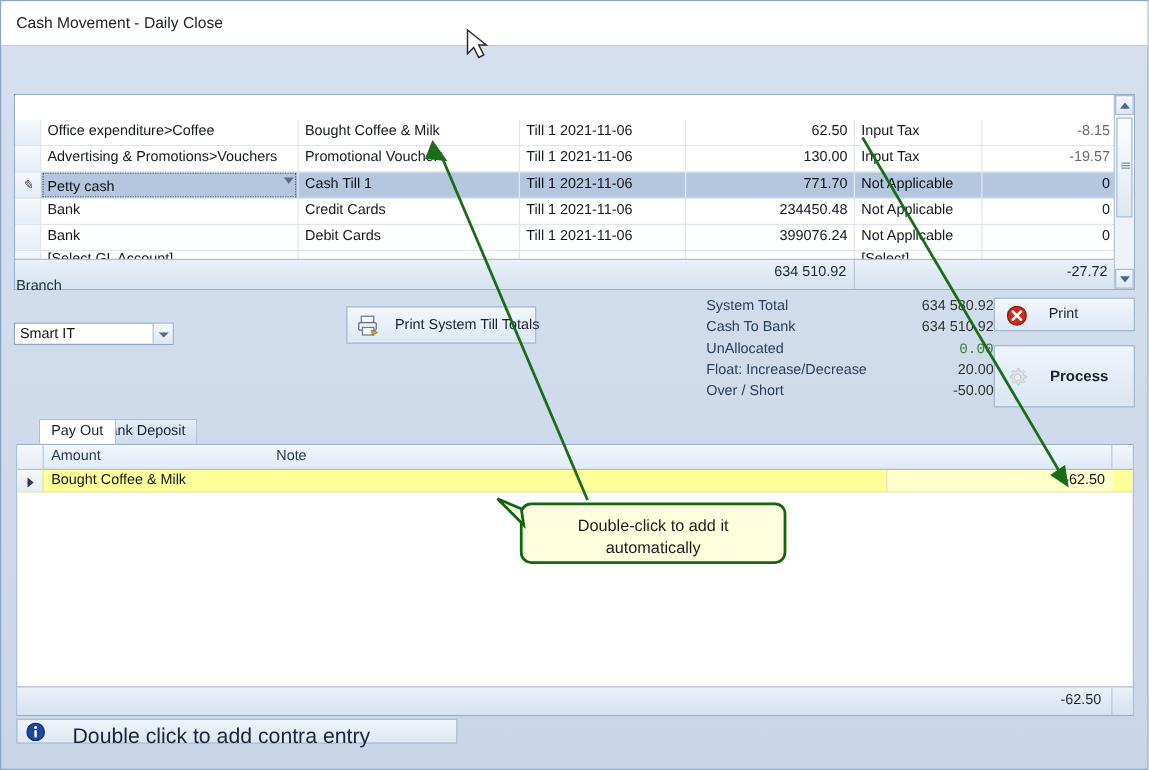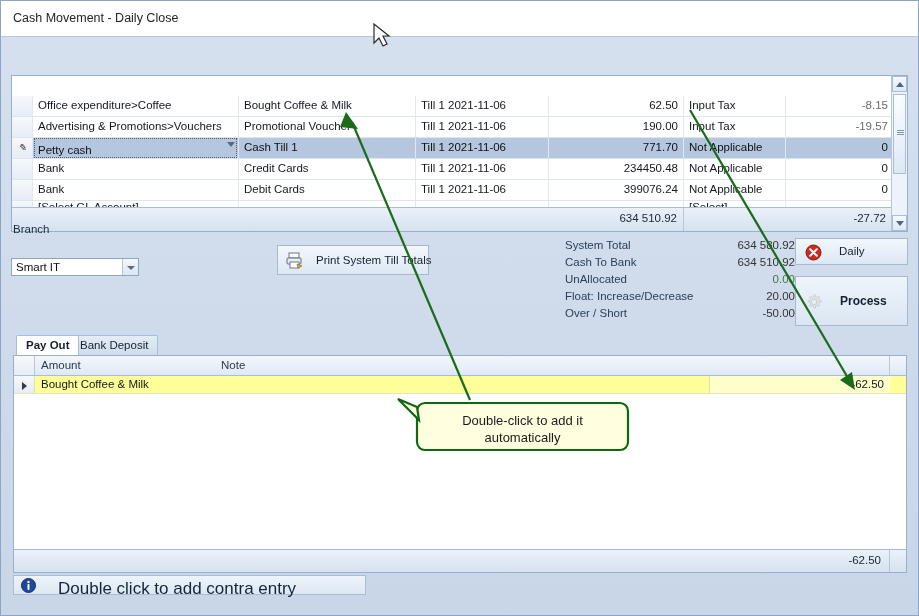--- a/index.html
+++ b/index.html
@@ -308,21 +308,21 @@
     color: #2a4058;
     white-space: nowrap;
   }
   .trow .tval {
     position: absolute;
     right: 0; top: 1px;
     text-align: right;
     color: #333;
     white-space: nowrap;
   }
-  .trow .tval.green { color: #3b7d3b; }
+  .trow .tval.green { color: #3b7d3b; font-family: Liberation Mono, monospace; }
   .btn-cancel {
     position: absolute;
     left: 795px; top: 238px;
     width: 113px; height: 27px;
     background: linear-gradient(180deg,#f2f7fc 0%,#dde8f4 100%);
     border: 1px solid #a5b9cf;
     box-sizing: border-box;
     font-size: 11.5px;
     color: #16202e;
   }
@@ -526,21 +526,21 @@
         <div class="cell num" style="width:135px">62.50</div>
         <div class="cell" style="width:102px">Input Tax</div>
         <div class="cell num muted" style="width:107px;border-right:none">-8.15</div>
       </div>
 
       <div class="grow">
         <div class="cell cell-marker"></div>
         <div class="cell" style="width:206px">Advertising &amp; Promotions&gt;Vouchers</div>
         <div class="cell" style="width:177px">Promotional Voucher</div>
         <div class="cell" style="width:133px">Till 1 2021-11-06</div>
-        <div class="cell num" style="width:135px">190.00</div>
+        <div class="cell num" style="width:135px">130.00</div>
         <div class="cell" style="width:102px">Input Tax</div>
         <div class="cell num muted" style="width:107px;border-right:none">-19.57</div>
       </div>
 
       <div class="grow sel">
         <div class="cell cell-marker">
           <span class="marker-pencil">✎</span>
         </div>
         <div class="cell sel-editor" style="width:206px">
           <span class="ed-box"></span>
@@ -650,33 +650,33 @@
       <span class="tlabel">Over / Short</span>
       <span class="tval">-50.00</span>
     </div>
   </div>
 
   <div class="btn-cancel">
     <svg class="x-icon" viewBox="0 0 17 17">
       <circle cx="8.5" cy="8.5" r="7.5" fill="#cc2b1d" stroke="#8c1a10" stroke-width="1"></circle>
       <path d="M5.2 5.2 L11.8 11.8 M11.8 5.2 L5.2 11.8" stroke="#ffffff" stroke-width="2" stroke-linecap="round"></path>
     </svg>
-    <span class="bc-label">Daily</span>
+    <span class="bc-label">Print</span>
   </div>
 
   <div class="btn-process">
     <svg class="gear-icon" viewBox="0 0 20 20">
       <path d="M10 2 l1.4 0 .5 2.2 1.6 .7 1.9-1.2 1 1 -1.2 1.9 .7 1.6 2.2 .5 0 1.4 -2.2 .5 -.7 1.6 1.2 1.9 -1 1 -1.9-1.2 -1.6 .7 -.5 2.2 -1.4 0 -.5-2.2 -1.6-.7 -1.9 1.2 -1-1 1.2-1.9 -.7-1.6 -2.2-.5 0-1.4 2.2-.5 .7-1.6 -1.2-1.9 1-1 1.9 1.2 1.6-.7z" fill="#d7d7d2" stroke="#9a9a93" stroke-width="0.8"></path>
       <circle cx="10" cy="10" r="3" fill="#f2f2ee" stroke="#9a9a93" stroke-width="0.8"></circle>
     </svg>
     <span class="bp2-label">Process</span>
   </div>
 
   <div class="tabstrip">
-    <div class="tab active" style="left:3px;font-weight:bold;">Pay Out</div>
+    <div class="tab active" style="left:18px;">Pay Out</div>
     <div class="tab inactive" style="left:57px;">Bank Deposit</div>
   </div>
 
   <div class="grid-bottom">
     <div class="gb-head">
       <div class="hcell cell-marker"></div>
       <div class="hcell" style="width:180px;border-right:none">Amount</div>
       <div class="hcell" style="width:675px">Note</div>
     </div>
     <div class="gb-body">

